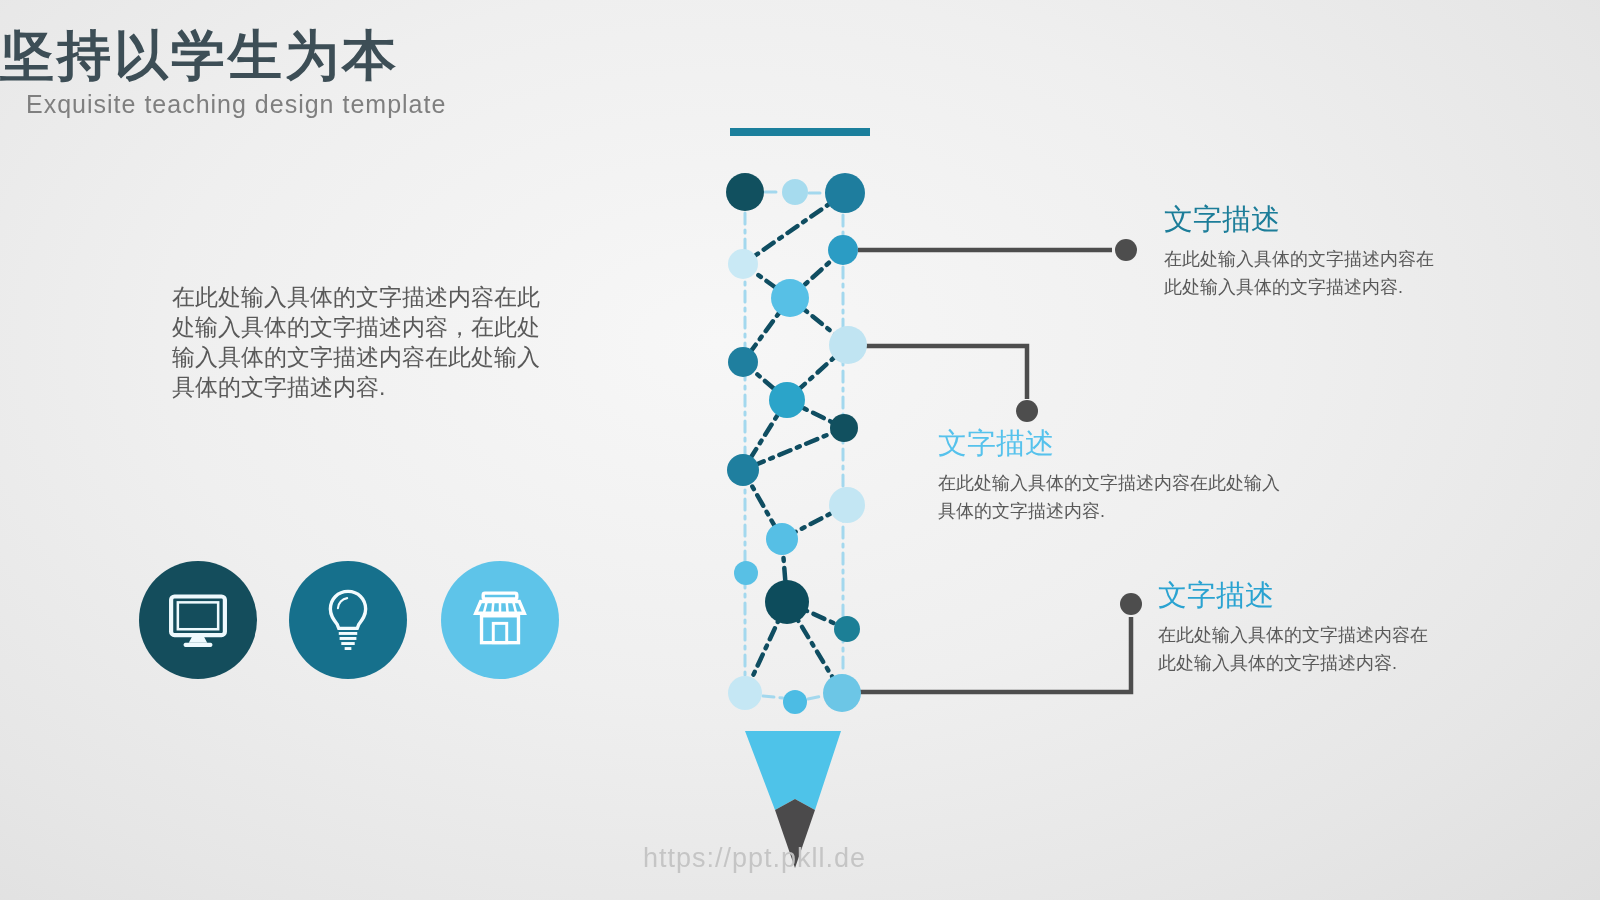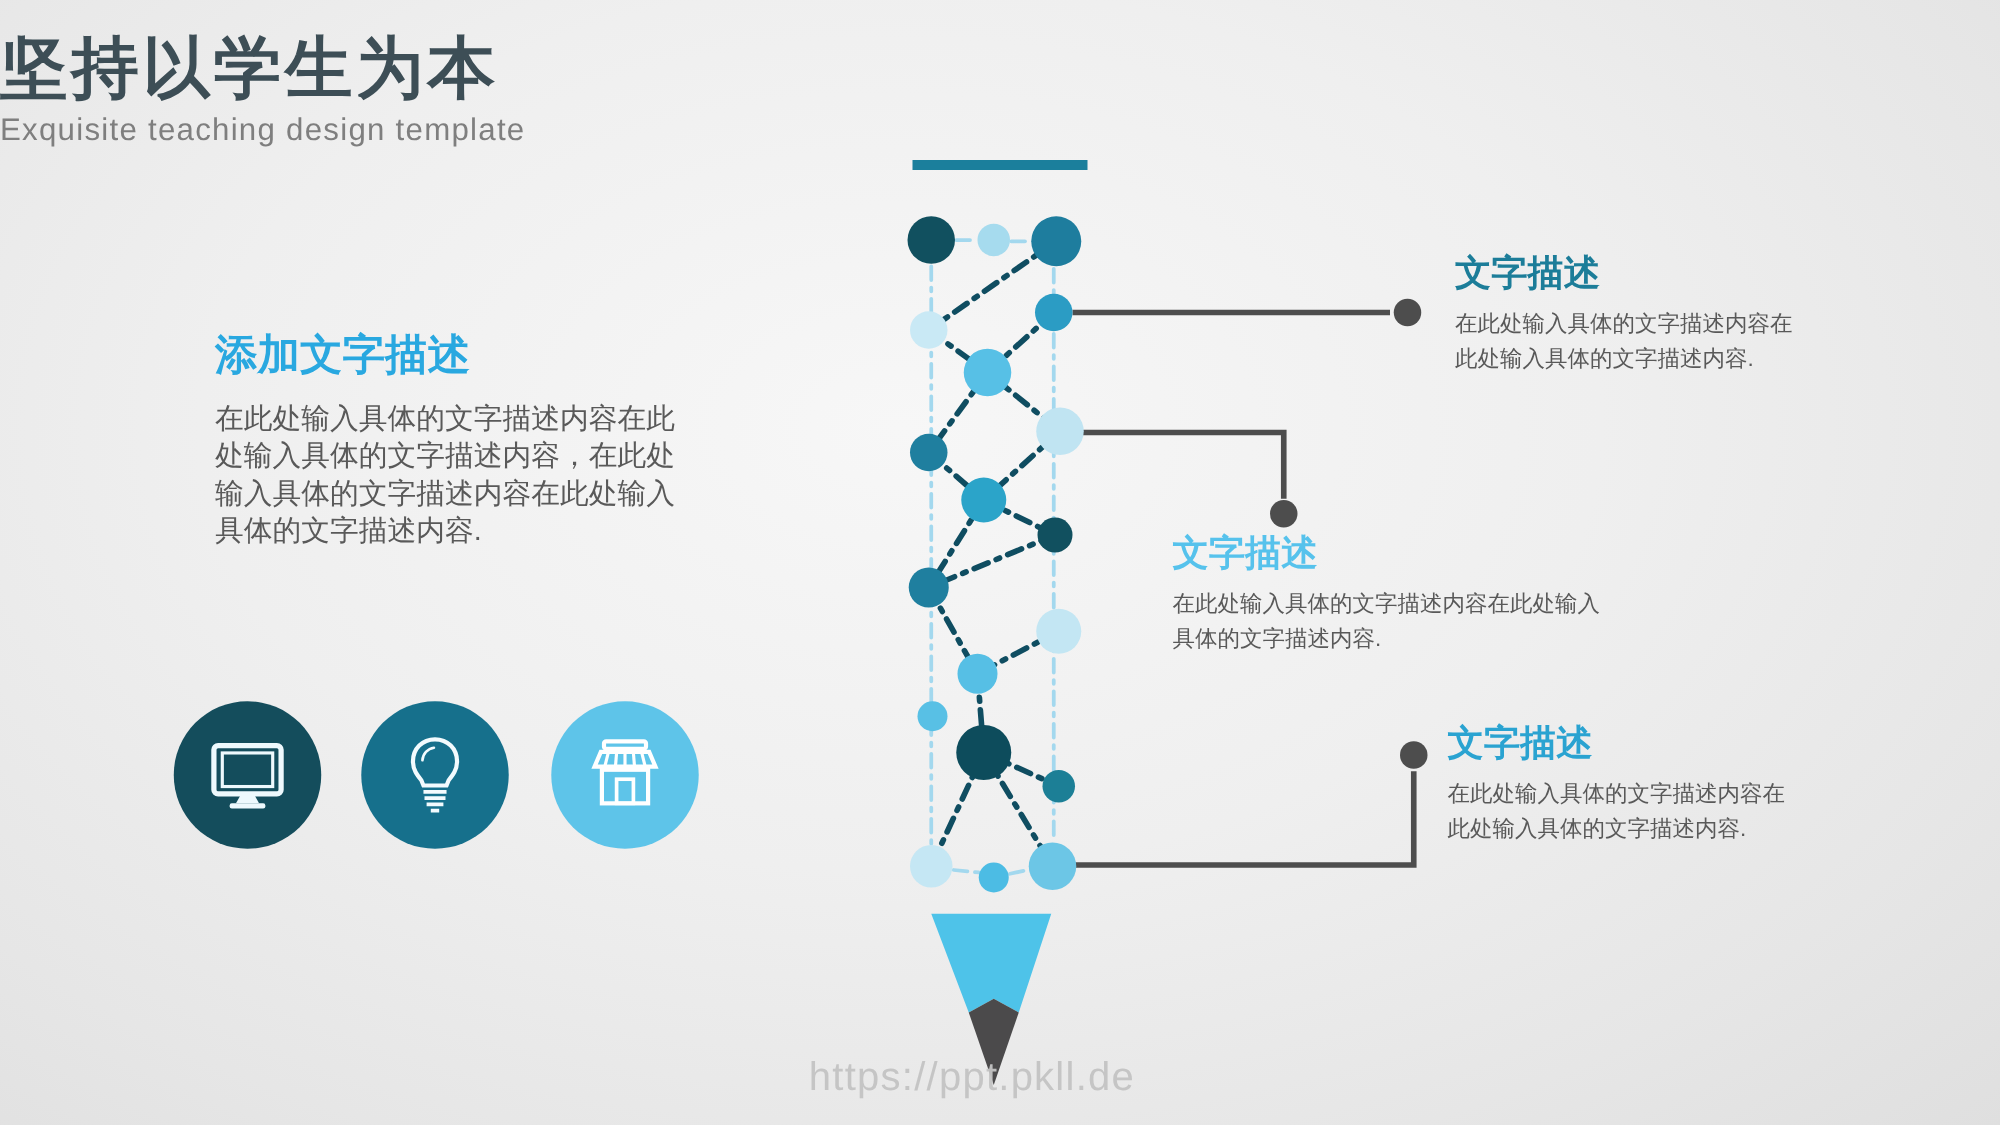--- a/index.html
+++ b/index.html
@@ -8,27 +8,27 @@
     width:1600px;height:900px;
     overflow:hidden;
     font-family:"Liberation Sans","DejaVu Sans",sans-serif;
     background:radial-gradient(ellipse at 45% 38%, #f7f7f7 0%, #efefef 45%, #e6e6e6 78%, #dfdfdf 100%);
   }
   
   .header{position:absolute;top:24px;left:0;right:0;text-align:left;}
   .title{
     margin:0;font-size:54px;font-weight:bold;color:#3d4e56;letter-spacing:3px;line-height:1.15;
   }
-  .subtitle{margin-top:4px;font-size:25px;color:#7f7f7f;letter-spacing:1px;}
+  .subtitle{margin-top:4px;font-size:25px;color:#7f7f7f;letter-spacing:1px;padding-left:26px;}
   .accent-bar{width:140px;height:8px;margin:9px auto 0;background:#1b7f9c;}
   
   .graphic{position:absolute;left:0;top:0;width:1600px;height:900px;}
   
   .tblock{position:absolute;}
-  .tblock .heading{font-weight:bold;line-height:1.1;}
+  .tblock .heading{font-weight:normal;line-height:1.1;}
   .tblock .body{color:#595959;white-space:pre-line;}
   .left-block{left:172px;top:266px;width:420px;}
   .left-block .heading{font-size:34px;color:#29a8e0;}
   .left-block .body{margin-top:16px;font-size:23px;line-height:30px;}
   .callout .heading{font-size:29px;}
   .callout .body{margin-top:9px;font-size:18px;line-height:28px;}
   .callout-1{left:1164px;top:204px;width:380px;}
   .callout-2{left:938px;top:428px;width:480px;}
   .callout-3{left:1158px;top:580px;width:380px;}
   
@@ -36,22 +36,22 @@
   .icon-circle{
     position:absolute;top:0;width:118px;height:118px;border-radius:50%;
     display:flex;align-items:center;justify-content:center;
   }
   .icon-circle.i0{left:0;}
   .icon-circle.i1{left:150px;}
   .icon-circle.i2{left:302px;}
   .icon-circle svg{width:84px;height:84px;}
   
   .watermark{
-    position:absolute;left:608px;top:843px;width:300px;text-align:right;
-    font-size:32px;color:#c4c4c4;letter-spacing:1px;opacity:.95;z-index:5;
+    position:absolute;left:643px;top:843px;width:300px;text-align:left;
+    font-size:27px;color:#c4c4c4;letter-spacing:1px;opacity:.95;z-index:5;
   }
 </style>
 </head>
 <body>
 
 <div class="slide">
 
   <div class="header">
     <h1 class="title">坚持以学生为本</h1>
     <div class="subtitle">Exquisite teaching design template</div>
@@ -121,21 +121,20 @@
       <circle cx="842" cy="693" r="19" fill="#6cc6e6"></circle>
     </g>
 
     <g stroke="none">
       <polygon points="745,731 841,731 815,810 795,799 775,810" fill="#4ec3e9"></polygon>
       <polygon points="775,810 795,799 815,810 795,868" fill="#4b4a4b"></polygon>
     </g>
   </svg>
 
   <section class="tblock left-block">
-    <div class="heading">添加文字描述</div>
     <div class="body">在此处输入具体的文字描述内容在此
 处输入具体的文字描述内容，在此处
 输入具体的文字描述内容在此处输入
 具体的文字描述内容.</div>
   </section>
 
   <section class="tblock callout callout-1">
     <div class="heading" style="color: rgb(28, 125, 153);">文字描述</div>
     <div class="body">在此处输入具体的文字描述内容在
 此处输入具体的文字描述内容.</div>

